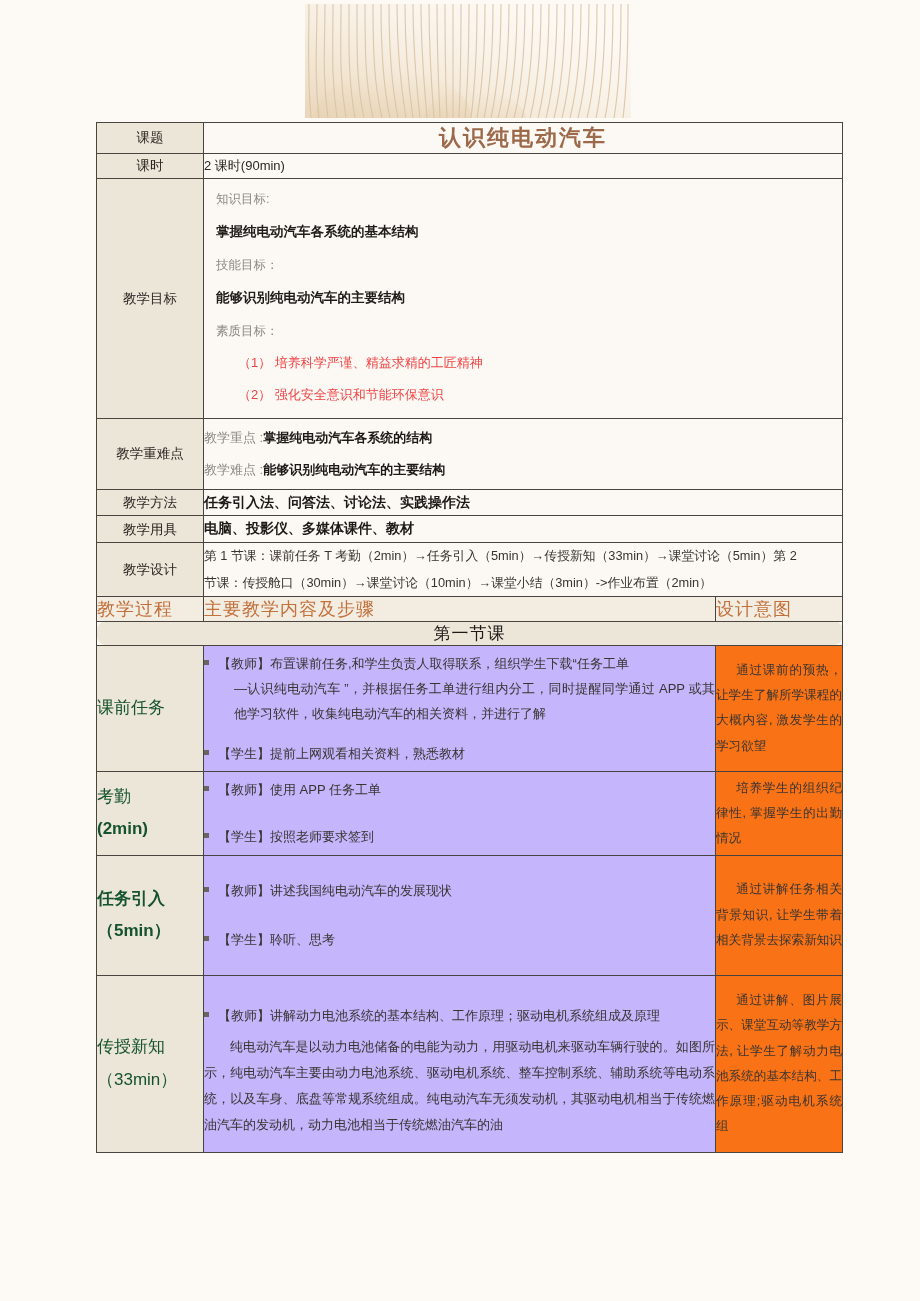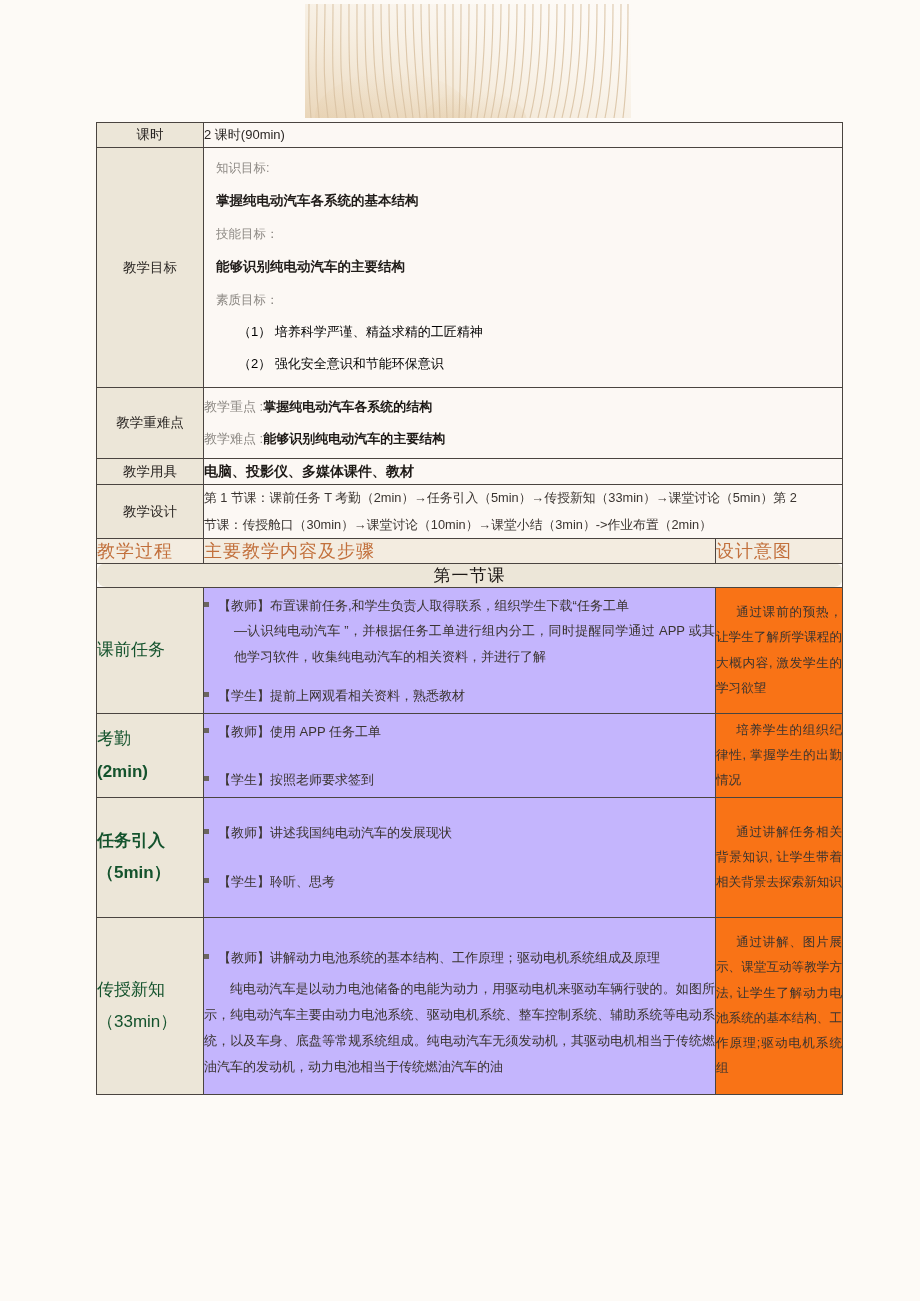--- a/index.html
+++ b/index.html
@@ -74,21 +74,21 @@
     font-size: 12.5px;
     margin: 4px 0 0 0;
   }
   .obj-strong {
     color: #201c19;
     font-size: 13.5px;
     font-weight: bold;
     margin: 9px 0 9px 0;
   }
   .obj-num {
-    color: #000000;
+    color: #ef4444;
     font-size: 13px;
     margin: 8px 0 2px 22px;
   }
 
   .kd-line {
     margin: 7px 0;
     font-size: 13px;
   }
   .kd-head { color: #8d8984; }
   .kd-body { color: #1d1916; font-weight: bold; }
@@ -248,20 +248,24 @@
 </svg>
 
 <table id="lesson-plan-table">
   <colgroup>
     <col style="width:107px">
     <col style="width:512px">
     <col style="width:127px">
   </colgroup>
   <tbody>
 
+    <tr>
+      <td class="label-cell">课题</td>
+      <td class="title-cell" colspan="2">认识纯电动汽车</td>
+    </tr>
 
     <tr>
       <td class="label-cell">课时</td>
       <td class="content-cell" colspan="2">2 课时(90min)</td>
     </tr>
 
     <tr>
       <td class="label-cell">教学目标</td>
       <td class="content-cell" colspan="2" style="padding:9px 12px;">
         <p class="obj-dim tiny-pad">知识目标:</p>
@@ -279,20 +283,24 @@
       <td class="content-cell" colspan="2">
         <div class="kd-line">
           <span class="kd-head">教学重点 :</span><span class="kd-body">掌握纯电动汽车各系统的结构</span>
         </div>
         <div class="kd-line">
           <span class="kd-head">教学难点 :</span><span class="kd-body">能够识别纯电动汽车的主要结构</span>
         </div>
       </td>
     </tr>
 
+    <tr>
+      <td class="label-cell">教学方法</td>
+      <td class="content-cell method-text" colspan="2">任务引入法、问答法、讨论法、实践操作法</td>
+    </tr>
 
     <tr>
       <td class="label-cell">教学用具</td>
       <td class="content-cell method-text" colspan="2">电脑、投影仪、多媒体课件、教材</td>
     </tr>
 
     <tr>
       <td class="label-cell">教学设计</td>
       <td class="content-cell" colspan="2">
         <div class="design-text">第 1 节课：课前任务 T 考勤（2min）→任务引入（5min）→传授新知（33min）→课堂讨论（5min）第 2</div>

